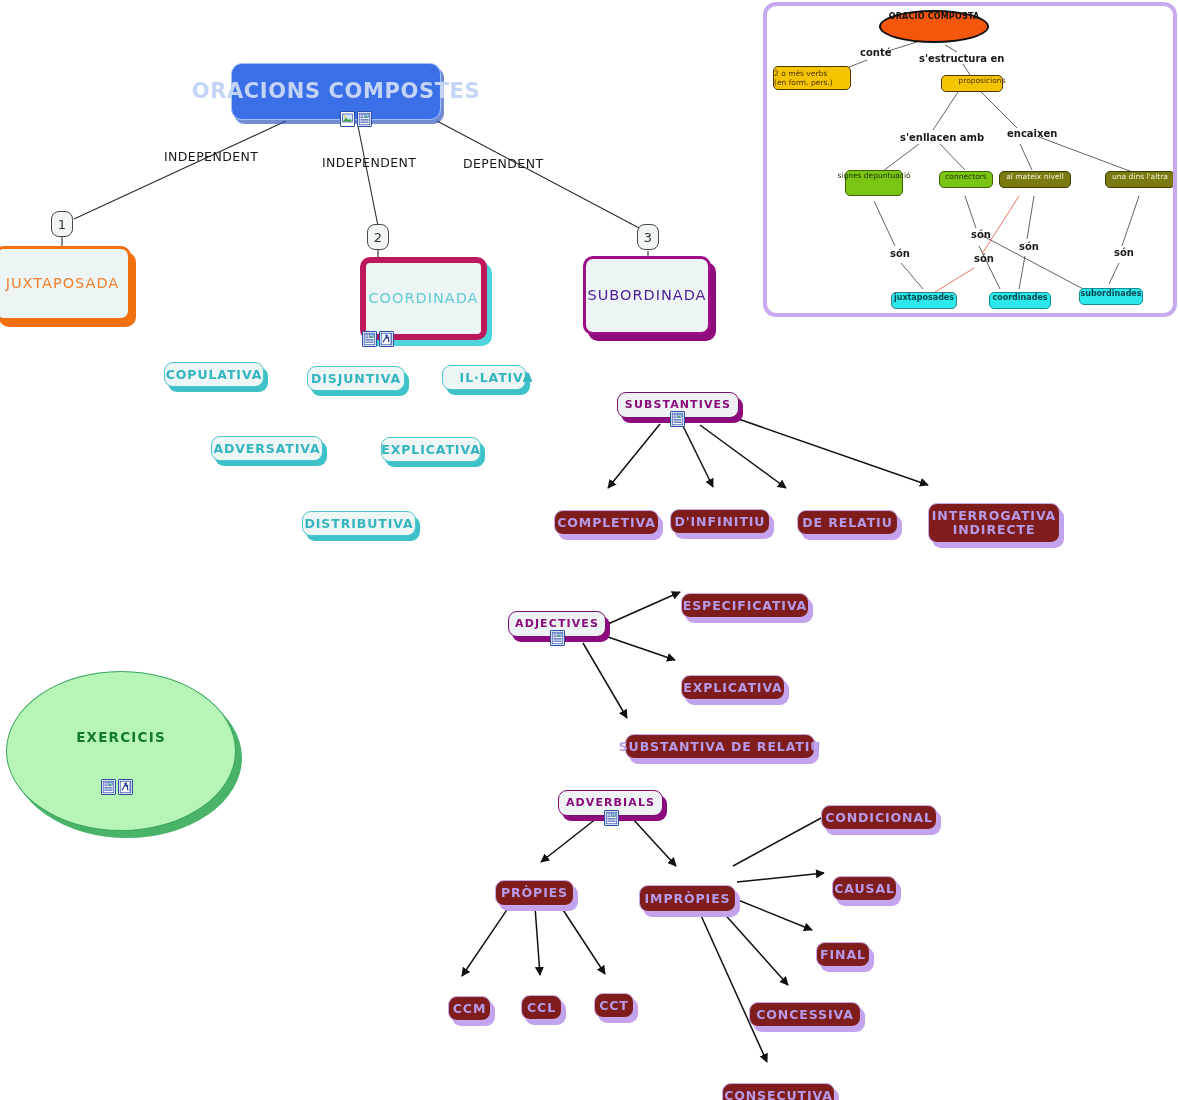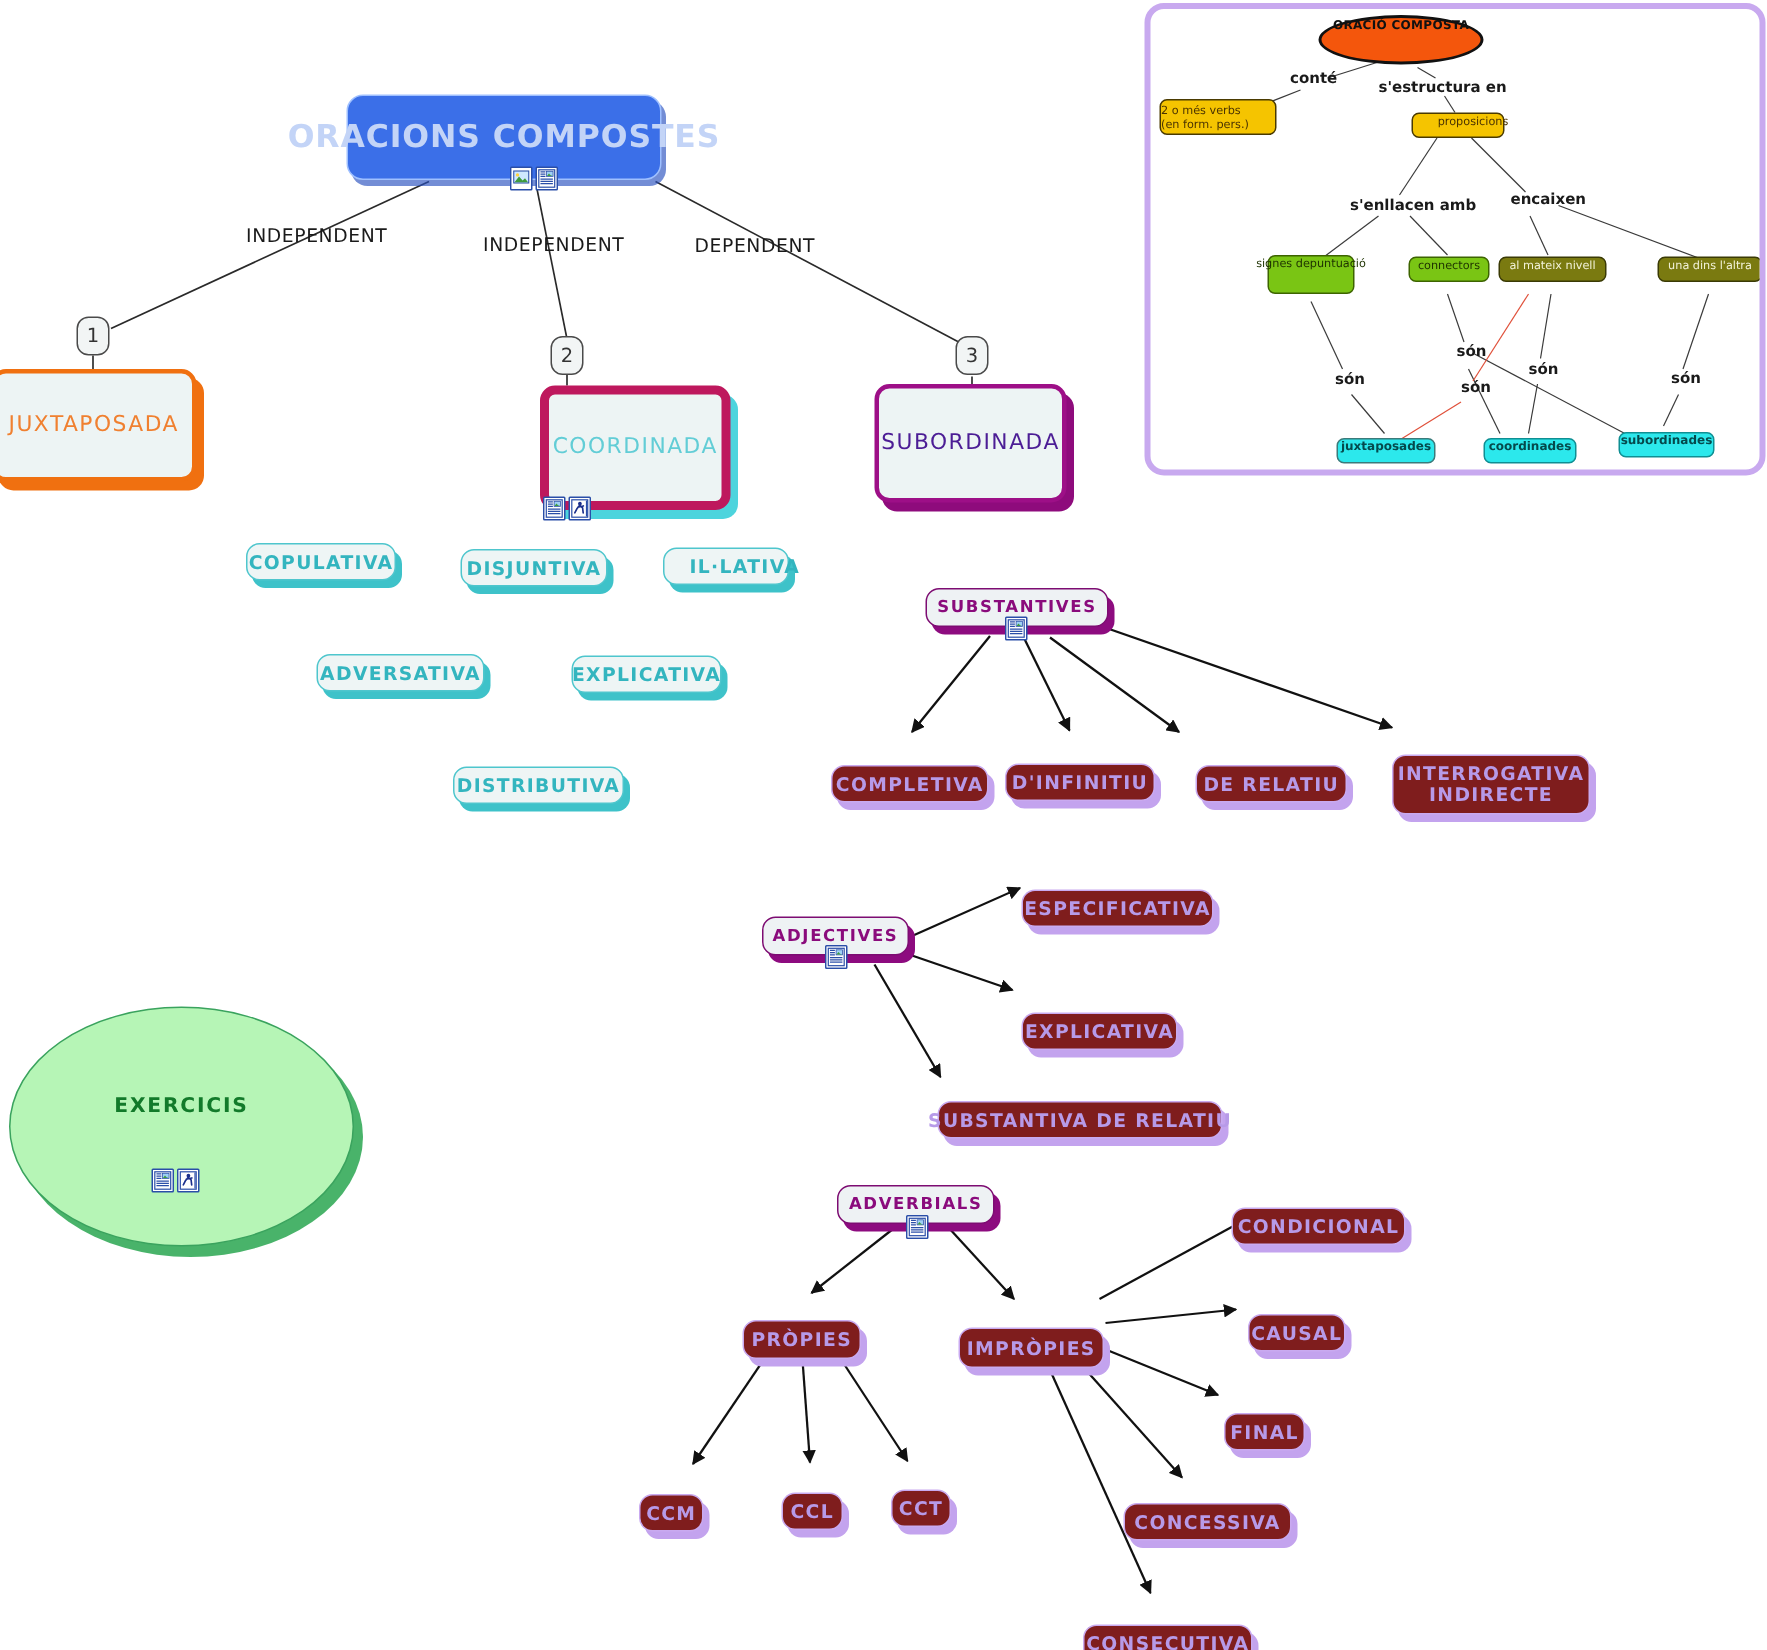--- a/index.html
+++ b/index.html
@@ -397,21 +397,21 @@
     </span>
   </div>
 
   <div class="pill lilac" style="left:495px; top:864px; width:79px; height:26px;">
     <span>PRÒPIES</span>
   </div>
   <div class="pill lilac" style="left:639px; top:869px; width:97px; height:27px;">
     <span>IMPRÒPIES</span>
   </div>
 
-  <div class="pill lilac" style="left:426px; top:980px; width:43px; height:25px;">
+  <div class="pill lilac" style="left:448px; top:980px; width:43px; height:25px;">
     <span>CCM</span>
   </div>
   <div class="pill lilac" style="left:521px; top:979px; width:41px; height:25px;">
     <span>CCL</span>
   </div>
   <div class="pill lilac" style="left:594px; top:977px; width:40px; height:25px;">
     <span>CCT</span>
   </div>
 
   <div class="pill lilac" style="left:821px; top:789px; width:116px; height:25px;">

